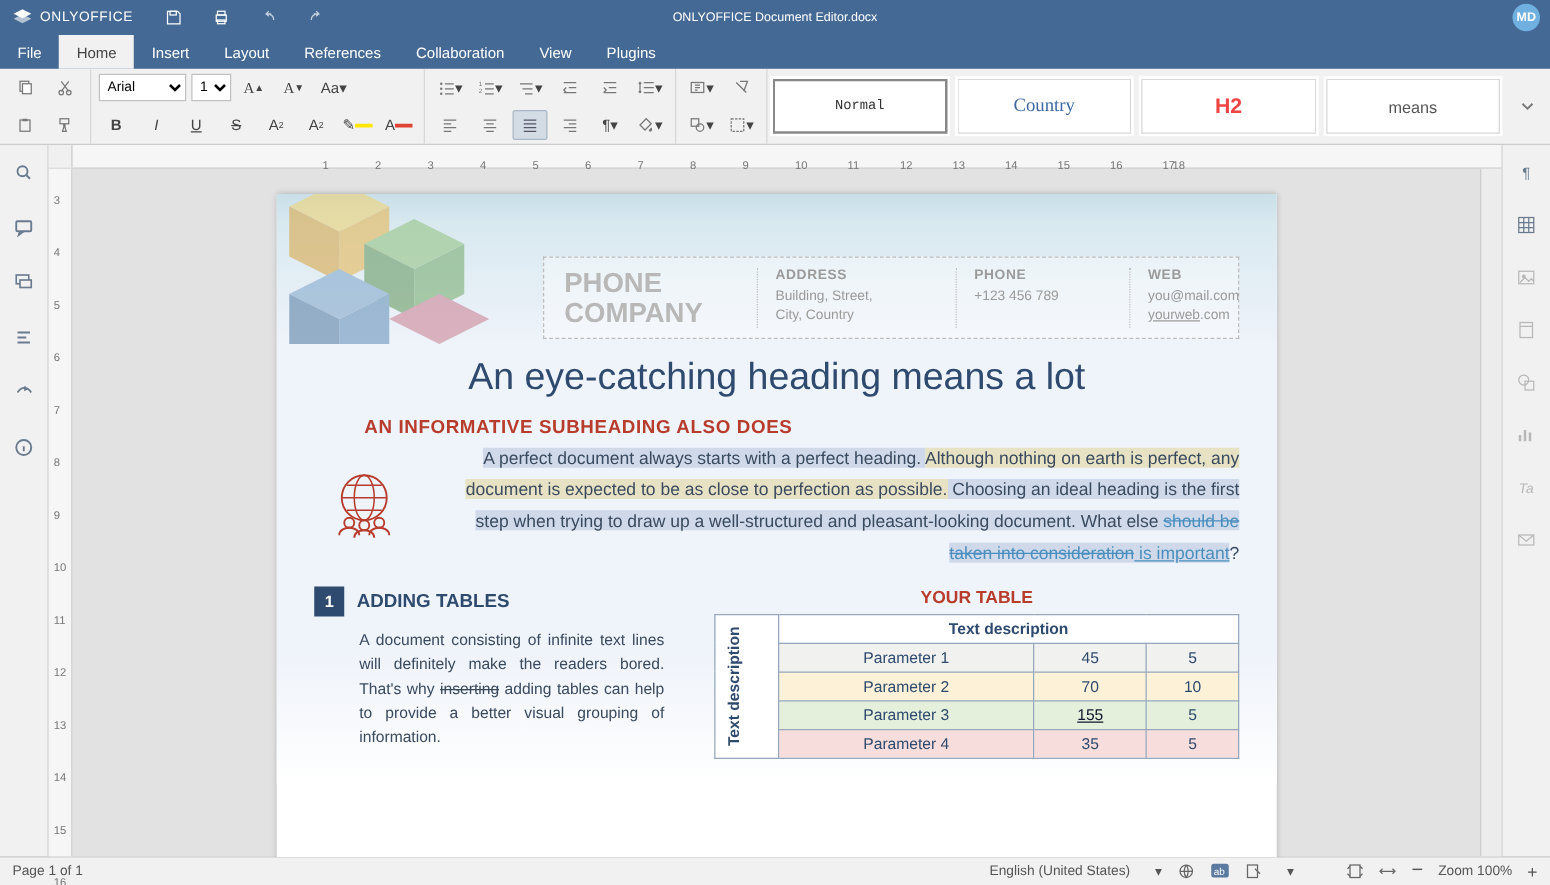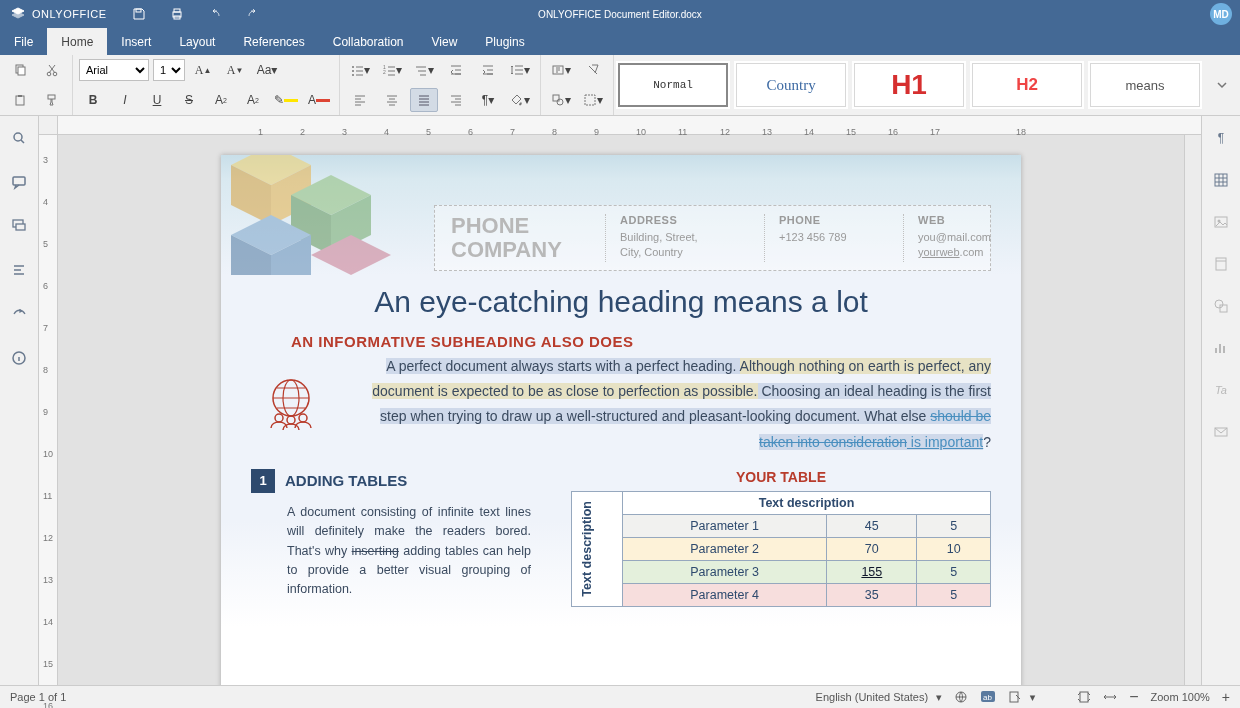--- a/index.html
+++ b/index.html
@@ -95,21 +95,21 @@
   .rot{writing-mode:vertical-rl;transform:rotate(180deg);font-weight:bold;}
   tr.r0 td{background:#f1f1ef}
   tr.r1 td{background:#fdf2d8}
   tr.r2 td{background:#e4f0dc}
   tr.r3 td{background:#f7dedd}
   td.pcol{text-align:left;padding-left:10px;}
   .linknum{color:#0f172a;text-decoration:underline;}
   
   .status{height:22px;background:var(--gray-panel);border-top:1px solid #ccc;display:flex;align-items:center;font-size:11px;color:#555;padding:0 10px;gap:12px;}
   .status .grow-flex{flex:1}
-  .sicon{display:flex;align-items:center;gap:8px;cursor:pointer;}
+  .sicon{display:flex;align-items:center;gap:20px;cursor:pointer;}
   svg{display:block}
 </style>
 </head>
 <body>
 
 <div class="app">
 
   <div class="titlebar">
     <div class="left">
       <div class="tb-btn" style="width:110px;justify-content:flex-start;padding-left:10px;gap:6px">
@@ -306,23 +306,20 @@
               <rect x="2" y="2" width="10" height="10" fill="none" stroke="#777" stroke-dasharray="2 1"></rect>
             </svg>▾</div>
       </div>
     </div>
     <div class="styles">
       <div class="style-item active">
           <span class="lbl" style="font-family:Liberation Mono, monospace;color:#333;font-size:11px">Normal</span>
         </div>
       <div class="style-item">
           <span class="lbl" style="font-family:Georgia;color:#3d6aa3;font-size:15px">Country</span>
-        </div>
-      <div class="style-item">
-          <span class="lbl" style="font-family:Arial;color:#d62f2f;font-weight:bold;font-size:28px">H1</span>
         </div>
       <div class="style-item">
           <span class="lbl" style="font-family:Arial;color:#ef4444;font-weight:bold;font-size:17px">H2</span>
         </div>
       <div class="style-item">
           <span class="lbl" style="font-family:Arial;color:#555;font-size:13px">means</span>
         </div>
       <div class="style-expand">
           <svg width="12" height="12">
             <path d="M2 4l4 4 4-4" fill="none" stroke="#777" stroke-width="1.5"></path>
@@ -384,21 +381,21 @@
             <span class="num" style="left: 494px;">8</span>
             <span class="num" style="left: 536px;">9</span>
             <span class="num" style="left: 578px;">10</span>
             <span class="num" style="left: 620px;">11</span>
             <span class="num" style="left: 662px;">12</span>
             <span class="num" style="left: 704px;">13</span>
             <span class="num" style="left: 746px;">14</span>
             <span class="num" style="left: 788px;">15</span>
             <span class="num" style="left: 830px;">16</span>
             <span class="num" style="left: 872px;">17</span>
-            <span class="num" style="left: 958px;">18</span>
+            <span class="num" style="left: 880px;">18</span>
           </div>
       </div>
       <div class="canvaswrap">
         <div class="vruler" id="vruler">
             <span class="num" style="top: 20px;">3</span>
             <span class="num" style="top: 62px;">4</span>
             <span class="num" style="top: 104px;">5</span>
             <span class="num" style="top: 146px;">6</span>
             <span class="num" style="top: 188px;">7</span>
             <span class="num" style="top: 230px;">8</span>

